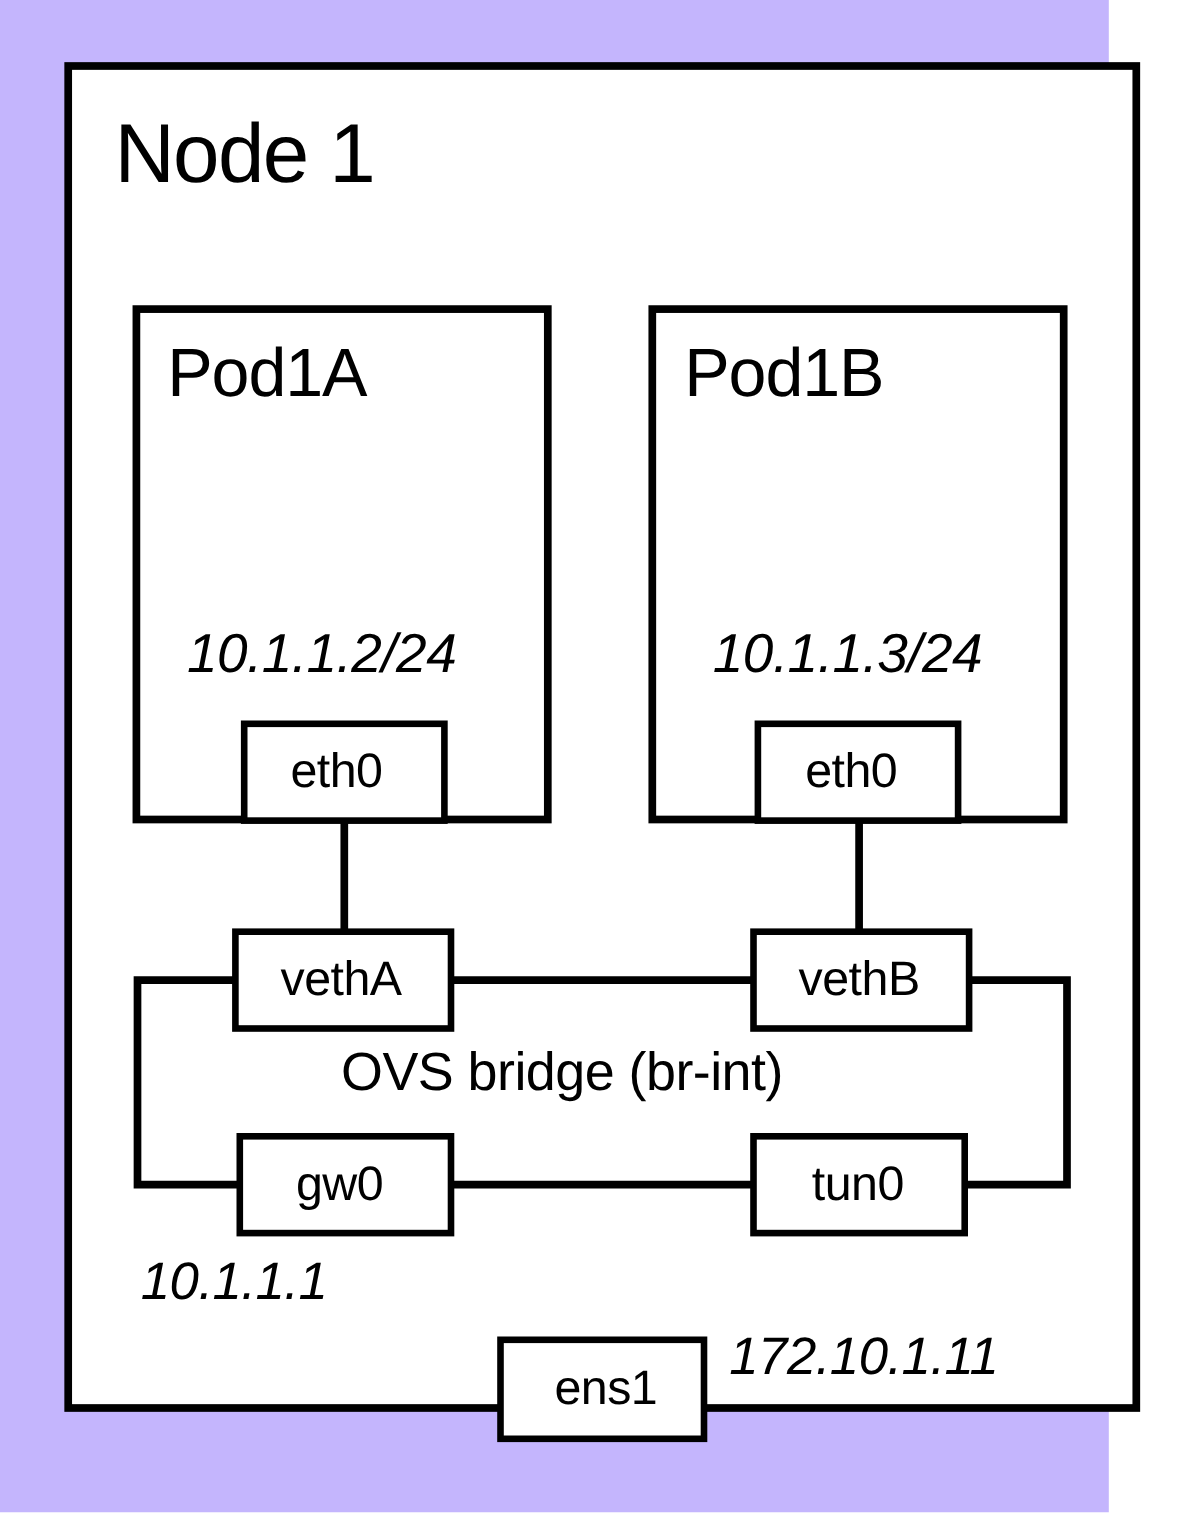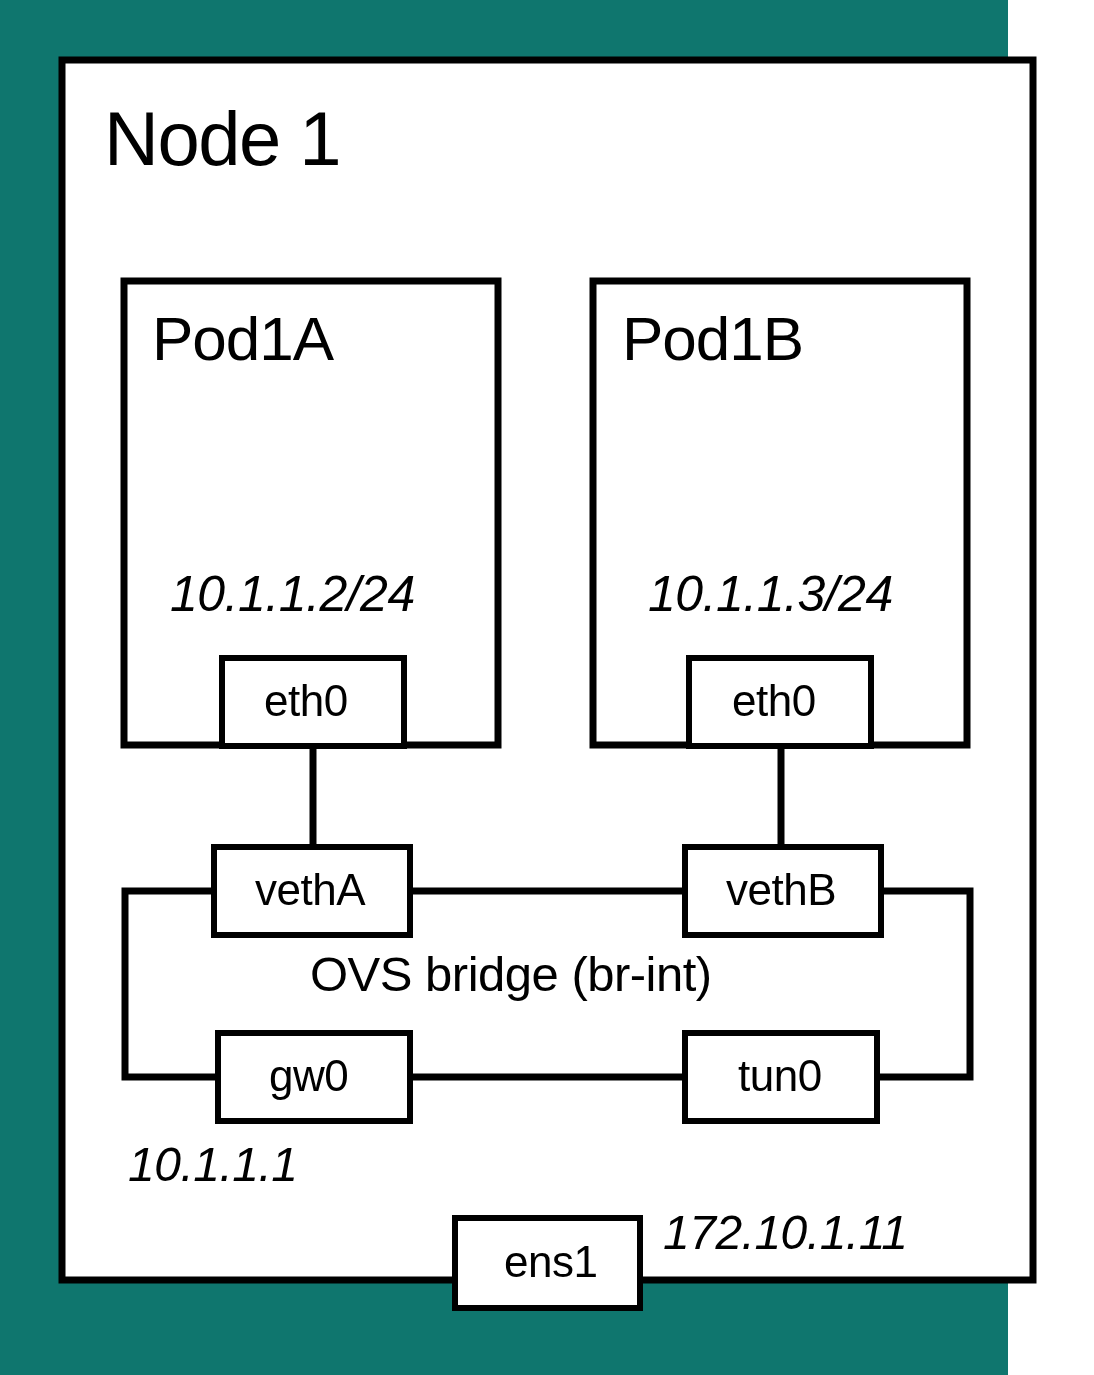--- a/index.html
+++ b/index.html
@@ -10,21 +10,21 @@
   body {
     width: 1094px;
     height: 1375px;
     font-family: "Liberation Sans", sans-serif;
     overflow: hidden;
   }
   #diagram-root {
     position: relative;
     width: 1008px;
     height: 1375px;
-    background: #0f766e;
+    background: #c4b5fd;
   }
   svg.canvas {
     position: absolute;
     top: 0;
     left: 0;
     width: 1094px;
     height: 1375px;
     display: block;
   }
   .box-rect {

